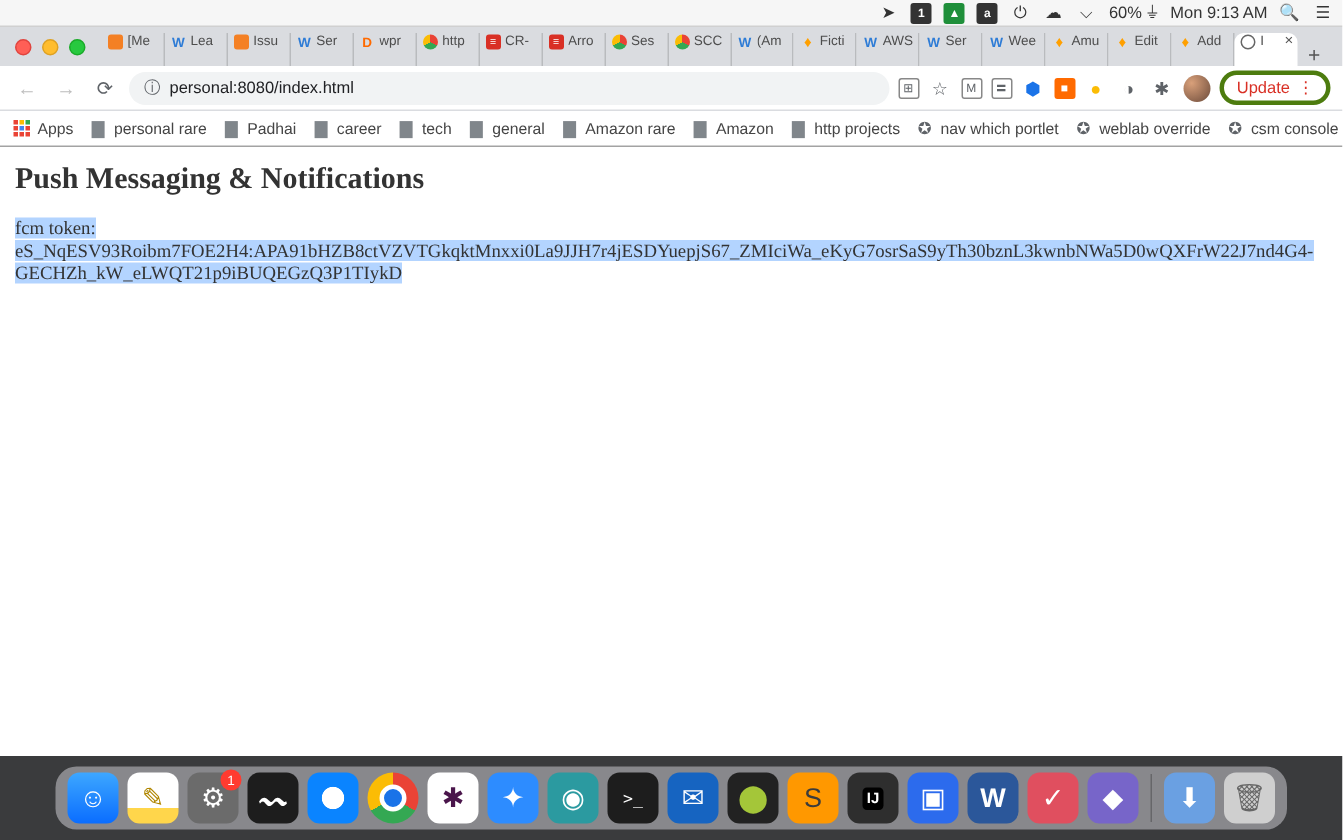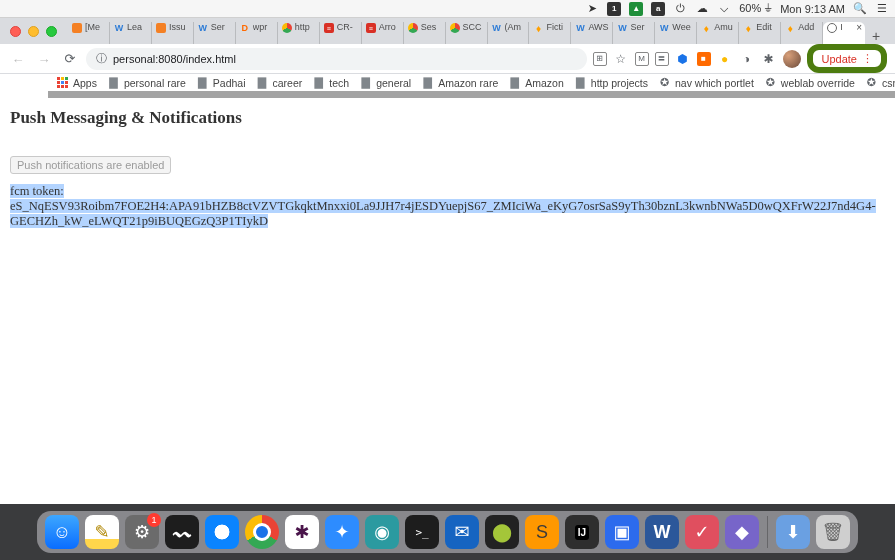--- a/index.html
+++ b/index.html
@@ -101,60 +101,59 @@
     padding: 0 10px;
     gap: 6px;
     font-size: 11px;
     color: #5f6368;
   }
   .omnibox .url { color:#202124; }
   .toolbar-right { display:flex; align-items:center; gap:6px; }
   .ext-ico { width:16px; height:16px; display:flex; align-items:center; justify-content:center; font-size:12px; color:#5f6368; }
   .ext-ico.box { width:14px; height:14px; border:1px solid #888; border-radius:2px; font-size:8px; }
   .update-pill {
-    border: 6px solid #4d7c0f;
+    border: 3px solid #4d7c0f;
     color: #d93025;
     border-radius: 12px;
     padding: 2px 9px 2px 9px;
     font-size: 11px;
     display:flex; align-items:center; gap:5px;
   }
   .update-pill .dots { letter-spacing:-1px; }
   .avatar { width:18px; height:18px; border-radius:50%; background: radial-gradient(circle at 30% 30%, #d9a07a, #6b4a3a); }
 
   .bookmarksbar {
     height: 24px;
     background: #fff;
-    border-bottom: 7px solid #a3a3a3;
+    border-bottom: 1px solid #a3a3a3;
     display: flex;
     align-items: center;
     padding: 0 8px;
     gap: 10px;
     font-size: 10.5px;
     color: #454545;
     overflow:hidden;
-    margin-left:48px;
   }
   .bk { display:flex; align-items:center; gap:4px; cursor:pointer; white-space:nowrap; }
   .bk .ico { width:13px; height:13px; display:flex; align-items:center; justify-content:center; font-size:11px; }
   .bk .folder { color:#80868b; }
   .bk .compass { color:#5f6368; }
 
   
   .page-content {
     padding: 10px 10px;
     background: #fff;
     height: calc(560px - 18px - 26px - 30px - 24px - 56px);
     overflow: hidden;
   }
   .page-content h1 {
     font-family: "Times New Roman", serif;
-    font-size: 17px;
+    font-size: 20px;
     font-weight: 700;
-    margin-bottom: 28px;
+    margin-bottom: 14px;
   }
   .push-btn {
     font-size: 11px;
     padding: 2px 6px;
     border: 1px solid #c9c9c9;
     background: #f4f4f4;
     color: #9b9b9b;
     border-radius: 3px;
     cursor: default;
     margin-bottom: 10px;
@@ -453,21 +452,20 @@
           <span>weblab override</span>
         </span><span class="bk">
           <span class="ico compass">✪</span>
           <span>csm console</span>
         </span></span>
 
   </div>
 
   <div class="page-content">
     <h1>Push Messaging &amp; Notifications</h1>
-    <button class="push-btn" disabled="">Push notifications are enabled</button>
     <div class="token-block">
       <span class="sel"><span>fcm token: </span><span>eS_NqESV93Roibm7FOE2H4:APA91bHZB8ctVZVTGkqktMnxxi0La9JJH7r4jESDYuepjS67_ZMIciWa_eKyG7osrSaS9yTh30bznL3kwnbNWa5D0wQXFrW22J7nd4G4-GECHZh_kW_eLWQT21p9iBUQEGzQ3P1TIykD</span></span>
     </div>
   </div>
 </div>
 
 <div class="dock-area">
   <div class="dock" id="dock">
       <div class="app finder">☺</div>
       <div class="app notes">✎</div>

